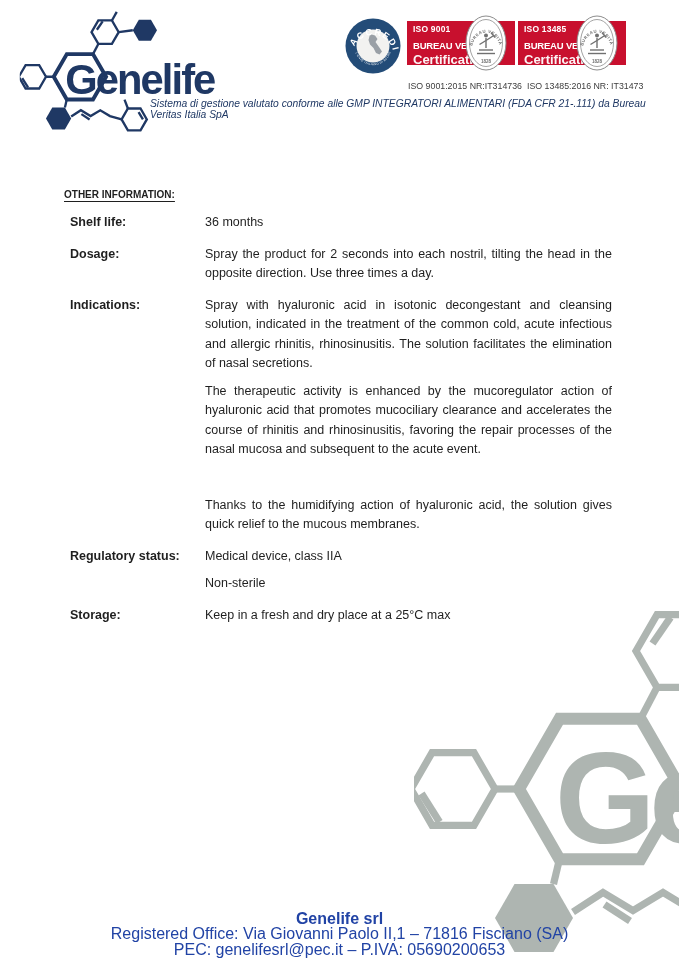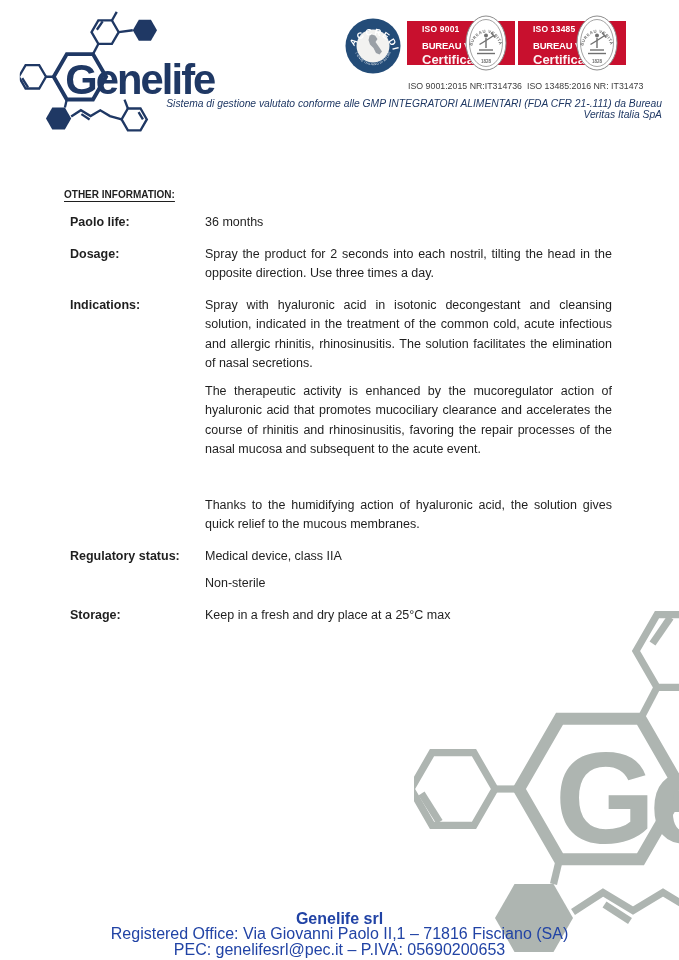--- a/index.html
+++ b/index.html
@@ -6,29 +6,29 @@
     --navy:#1F3864; --red:#C8102E; --footer_blue:#2143A5;
     --watermark_gray:#AEB5B1; --text:#1F1F1F; --ref_text:#3D3D3D;
   }
   *{box-sizing:border-box; margin:0; padding:0;}
   html,body{background:#fff;}
   body{font-family:"Liberation Sans",sans-serif;}
   .page{position:relative; width:679px; height:960px; background:#fff; overflow:hidden;}
 
   
   .logo-svg{position:absolute; left:16px; top:6px; width:250px; height:160px; color:var(--navy);}
-  .tagline{position:absolute; left:150px; top:98px; width:512px; text-align:right;
+  .tagline{position:absolute; left:150px; top:98px; width:512px; text-align:left;
            font-size:10.3px; font-style:italic; color:var(--navy); letter-spacing:0;}
   .cert-area{position:absolute; left:345px; top:15px; width:310px; height:80px;}
   .cert-row{display:flex; align-items:flex-start;}
   .accredia-svg{width:56px; height:56px; margin-top:3px;}
   .bv-badge{position:relative; width:108px; height:56px; margin-left:6px;}
   .bv-badge + .bv-badge{margin-left:3px;}
   .bv-strip{position:absolute; left:0; top:6px; width:108px; height:44px; background:var(--red);
-            color:#fff; padding:4px 0 0 15px; line-height:1.1;}
+            color:#fff; padding:4px 0 0 6px; line-height:1.1;}
   .bv-iso{font-size:8.5px; font-weight:bold; letter-spacing:.2px;}
   .bv-org{font-size:9.5px; font-weight:bold; margin-top:7px; letter-spacing:-.2px;}
   .bv-cert{font-size:13px; font-weight:bold; margin-top:1px; opacity:.95;}
   .bv-oval{position:absolute; right:8px; top:0; width:42px; height:56px;}
   .cert-refs{position:absolute; top:66px; left:63px; display:flex;}
   .cert-ref{width:112px; font-size:8.8px; color:var(--ref_text); white-space:nowrap;}
   .cert-ref + .cert-ref{margin-left:7px;}
 
   
   .content{position:absolute; left:64px; top:184px; width:548px; color:var(--text);}
@@ -180,21 +180,21 @@
     <div class="cert-refs">
       <div class="cert-ref">ISO 9001:2015 NR:IT314736</div>
       <div class="cert-ref">ISO 13485:2016 NR: IT31473</div>
     </div>
   </div>
 
   <div class="content">
     <div class="section-title">OTHER INFORMATION:</div>
     <div>
         <div class="row">
-          <div class="row-label">Paolo life:</div>
+          <div class="row-label">Shelf life:</div>
           <div class="row-value">
             <p>36 months</p>
           </div>
         </div>
         <div class="row">
           <div class="row-label">Dosage:</div>
           <div class="row-value">
             <p>Spray the product for 2 seconds into each nostril, tilting the head in the opposite direction. Use three times a day.</p>
           </div>
         </div>

